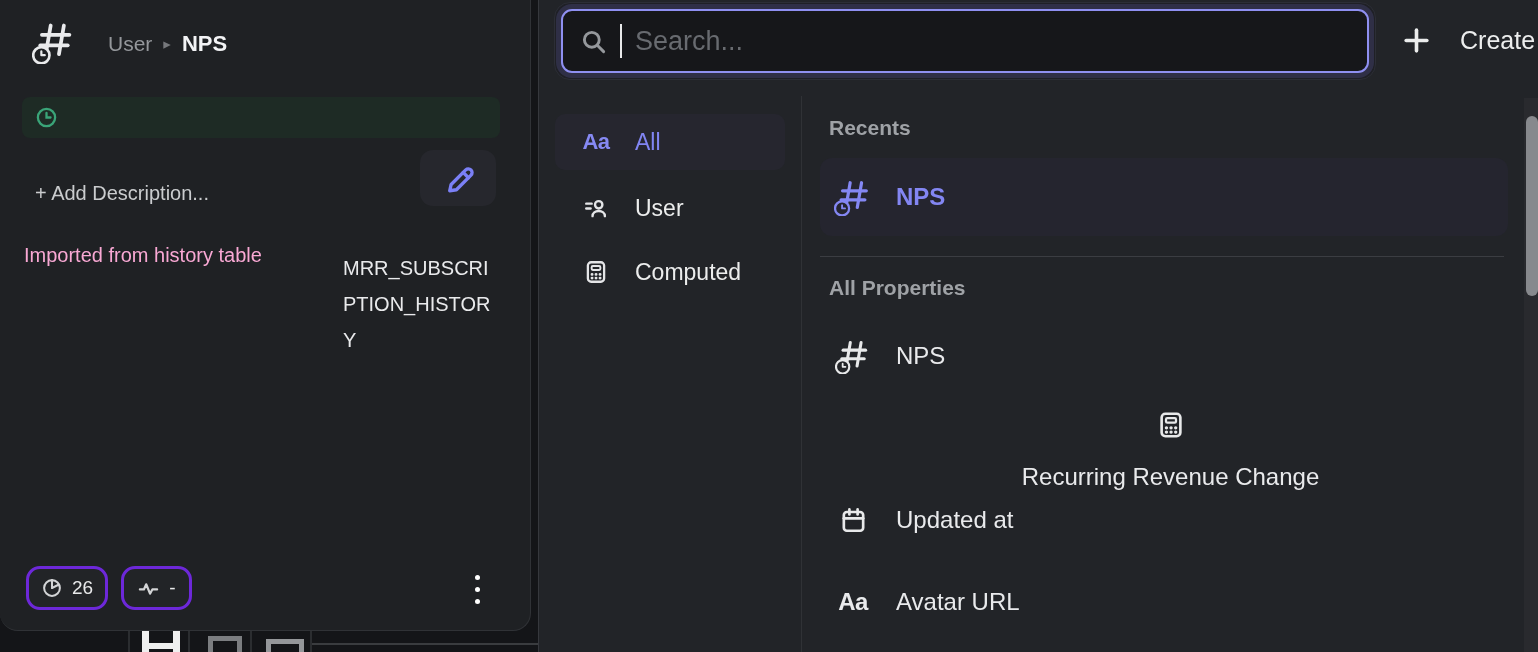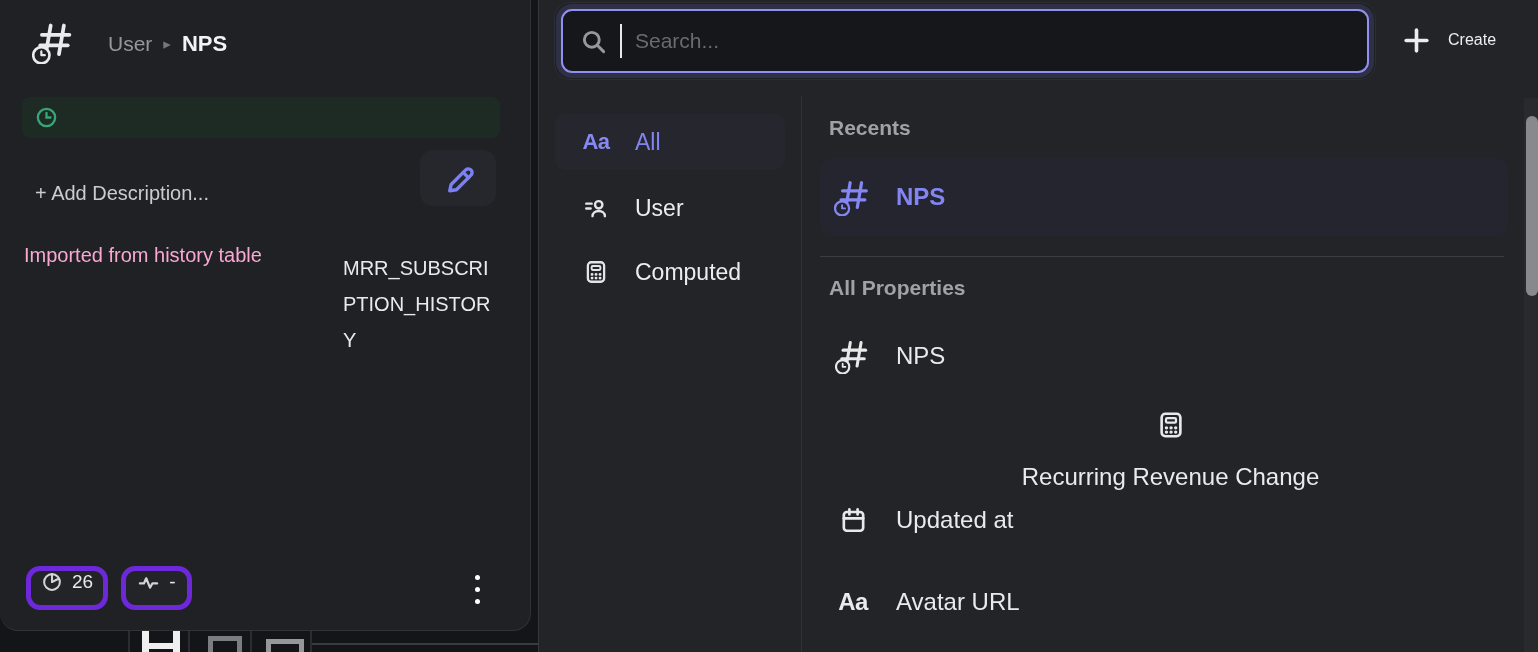--- a/index.html
+++ b/index.html
@@ -35,47 +35,47 @@
 
   .add-desc { left:35px; top:182px; font-size:20px; color:#caccce; }
   .edit-btn { left:420px; top:150px; width:76px; height:56px; border-radius:13px;
     background:#26272d; display:flex; align-items:center; justify-content:center;
     color:#7b80f6; border:none; cursor:pointer; }
 
   .meta-label { left:24px; top:244px; font-size:20px; color:#f9a8d4; }
   .meta-value { left:343px; top:250px; width:152px; font-size:20px; line-height:36px;
     color:#e9eaec; word-break:break-all; }
 
-  .pill { top:566px; height:44px; border:5px solid #6d28d9; border-radius:14px;
-    background:#222427; display:flex; align-items:flex-start; justify-content:center;
+  .pill { top:566px; height:44px; border:3px solid #6d28d9; border-radius:14px;
+    background:#222427; display:flex; align-items:center; justify-content:center;
     gap:9px; color:#d6d7d9; cursor:pointer; }
   .pill .txt { font-size:19px; color:#e8e9ea; }
   #pill-count { left:26px; width:82px; }
   #pill-trend { left:121px; width:71px; }
   .kebab { left:466px; top:568px; width:22px; height:42px; display:flex; flex-direction:column;
     align-items:center; justify-content:center; gap:7px; cursor:pointer; }
   .kebab i { width:5px; height:5px; border-radius:50%; background:#ffffff; }
 
   
   #modal { left:538px; top:0; width:1000px; height:652px; background:#222428;
     border-left:1px solid #36383d; }
   .search-wrap { left:15px; top:2px; width:822px; height:78px; border-radius:16px;
     background:#1f2026; border:1px solid #2c2e36; }
   .search-box { position:absolute; left:6px; top:6px; right:6px; bottom:6px;
     border:2px solid #8f90f1; border-radius:11px; background:#16171a;
     box-shadow:0 0 0 5px rgba(128,130,244,0.16);
     display:flex; align-items:center; padding-left:17px; gap:13px; }
   .search-box svg { color:#95989c; flex:none; }
   .caret { width:2px; height:34px; background:#e8e9ea; flex:none; }
   .search-input { flex:1; background:transparent; border:none; outline:none;
-    font-size:21px; color:#e8e9ea; font-family:inherit; }
+    font-size:27px; color:#e8e9ea; font-family:inherit; }
   .search-input::placeholder { color:#686b70; opacity:1; }
   .create-btn { left:862px; top:15px; width:140px; height:50px; background:transparent; border:none;
     display:flex; align-items:center; gap:16px; color:#eceded; cursor:pointer; }
-  .create-btn .txt { font-size:16px; font-weight:500; color:#eceded; font-family:inherit; }
+  .create-btn .txt { font-size:25px; font-weight:500; color:#eceded; font-family:inherit;margin-left:12px; }
 
   .v-divider { left:262px; top:96px; width:1px; height:556px; background:#303236; }
 
   .filter-item { left:16px; width:230px; height:56px; border-radius:10px;
     display:flex; align-items:center; padding-left:24px; gap:22px; cursor:pointer; }
   .filter-item .ic { width:34px; display:flex; justify-content:center; color:#e4e5e7; }
   .filter-item .lbl { font-size:23px; color:#eceded; }
   .filter-item.active { background:#26262f; }
   .filter-item.active .ic { color:#8689f3; }
   .filter-item.active .lbl { color:#8185f2; font-weight:500; }

